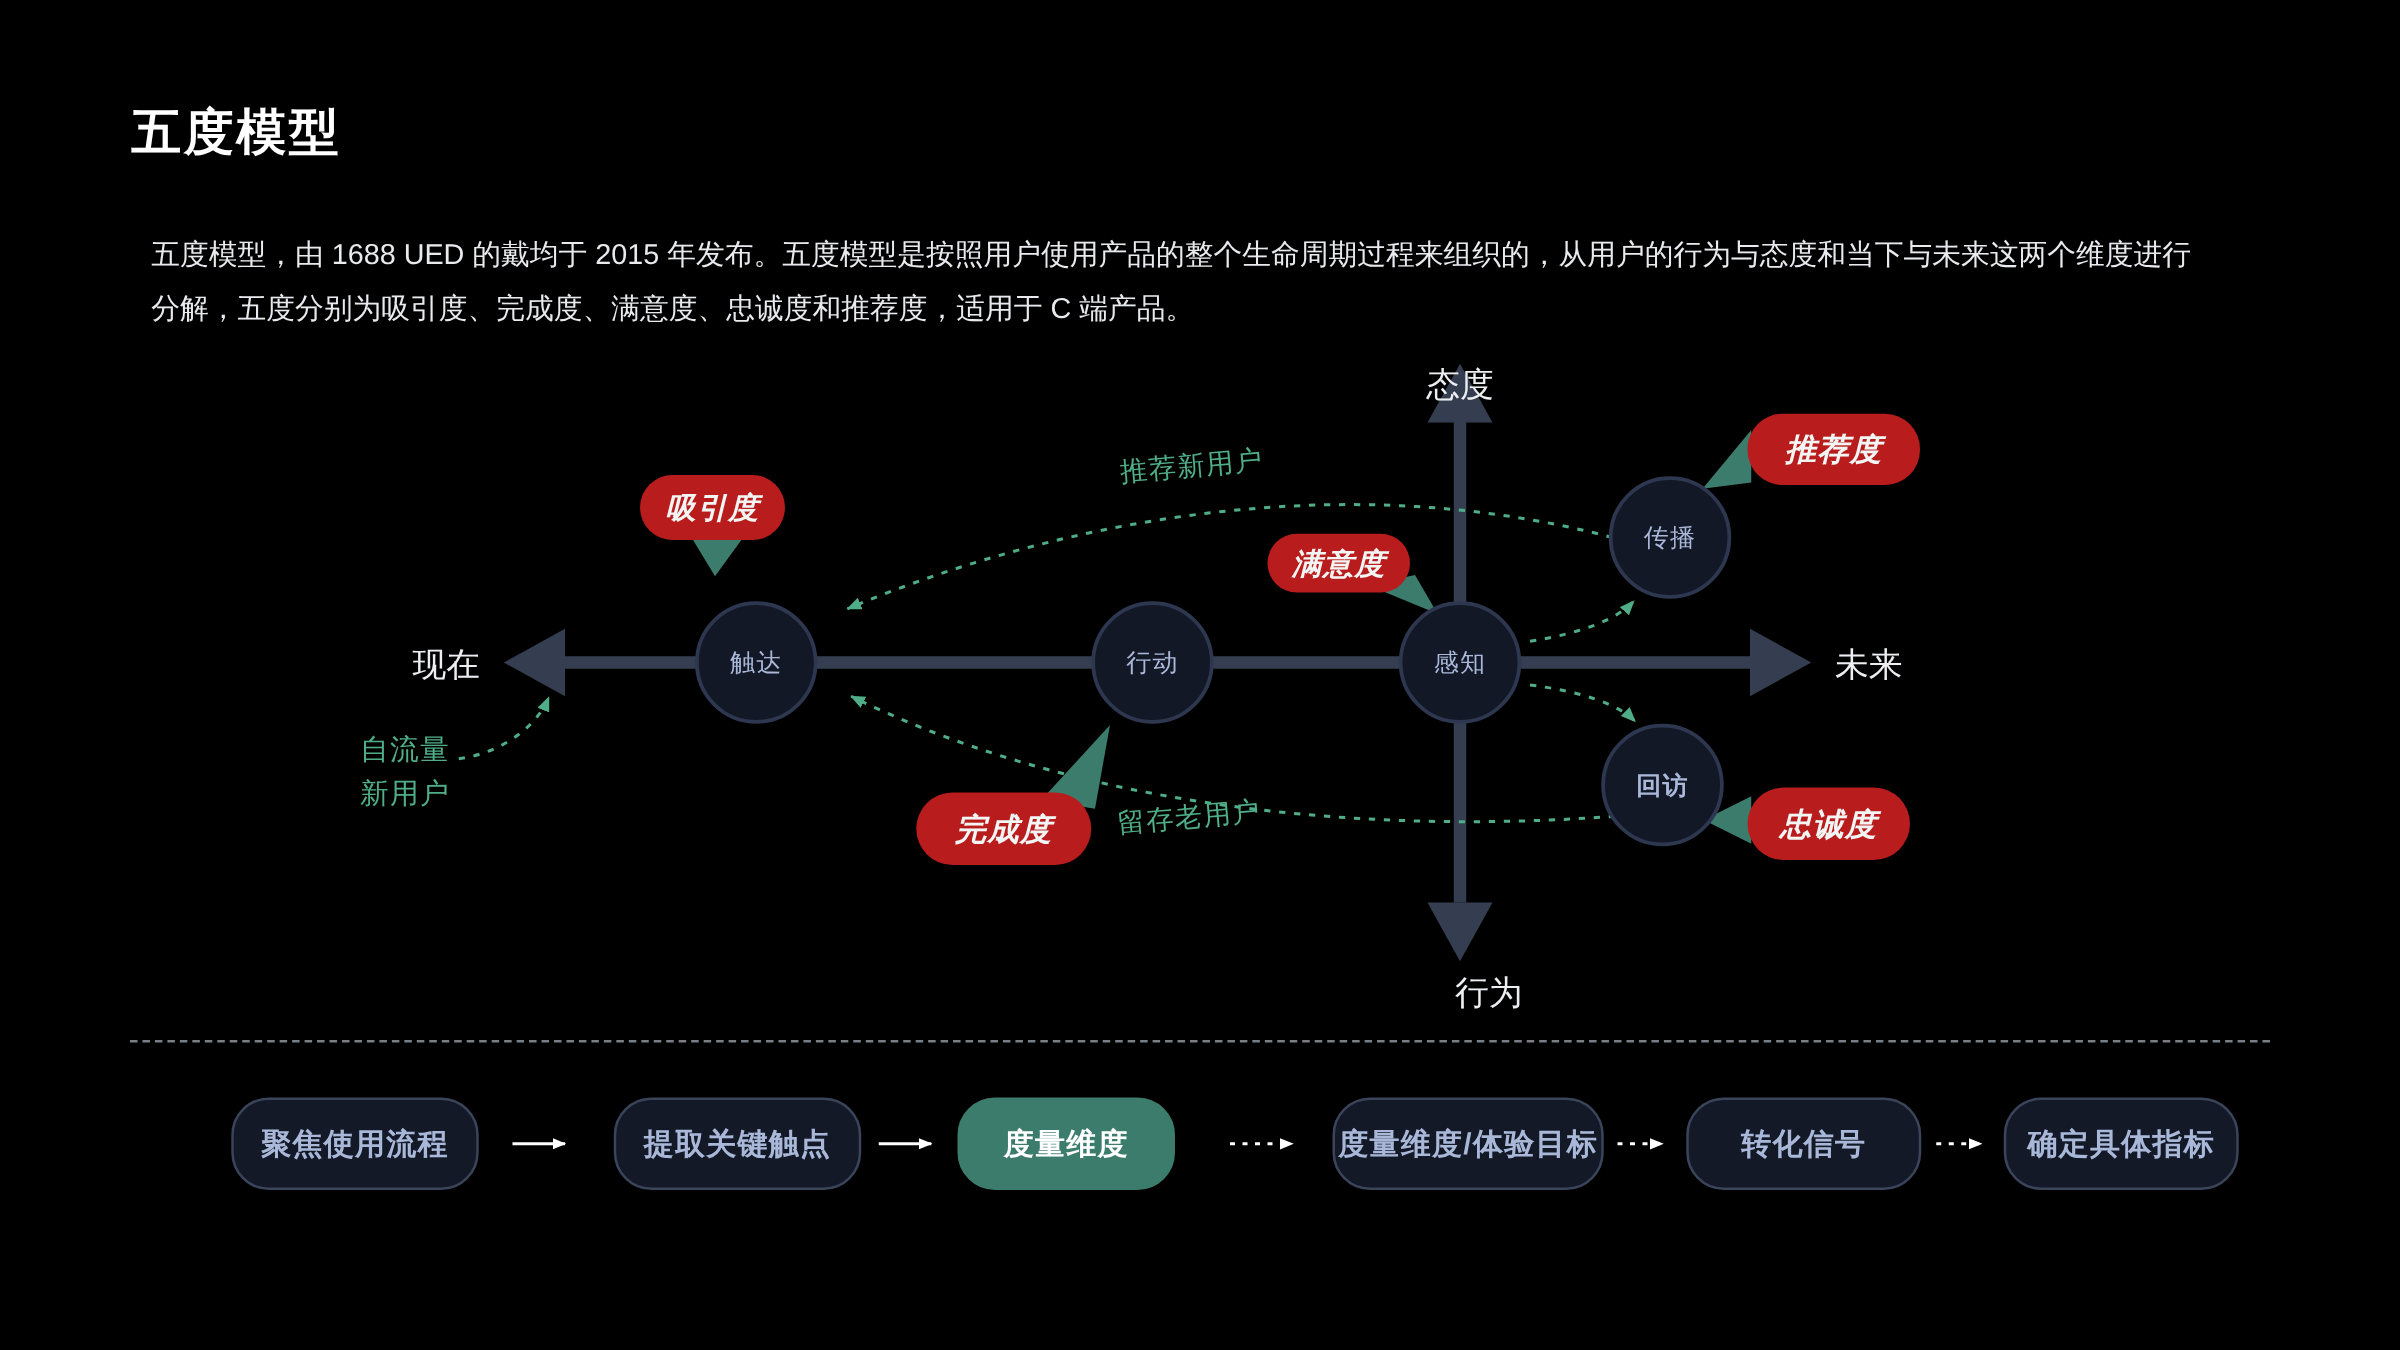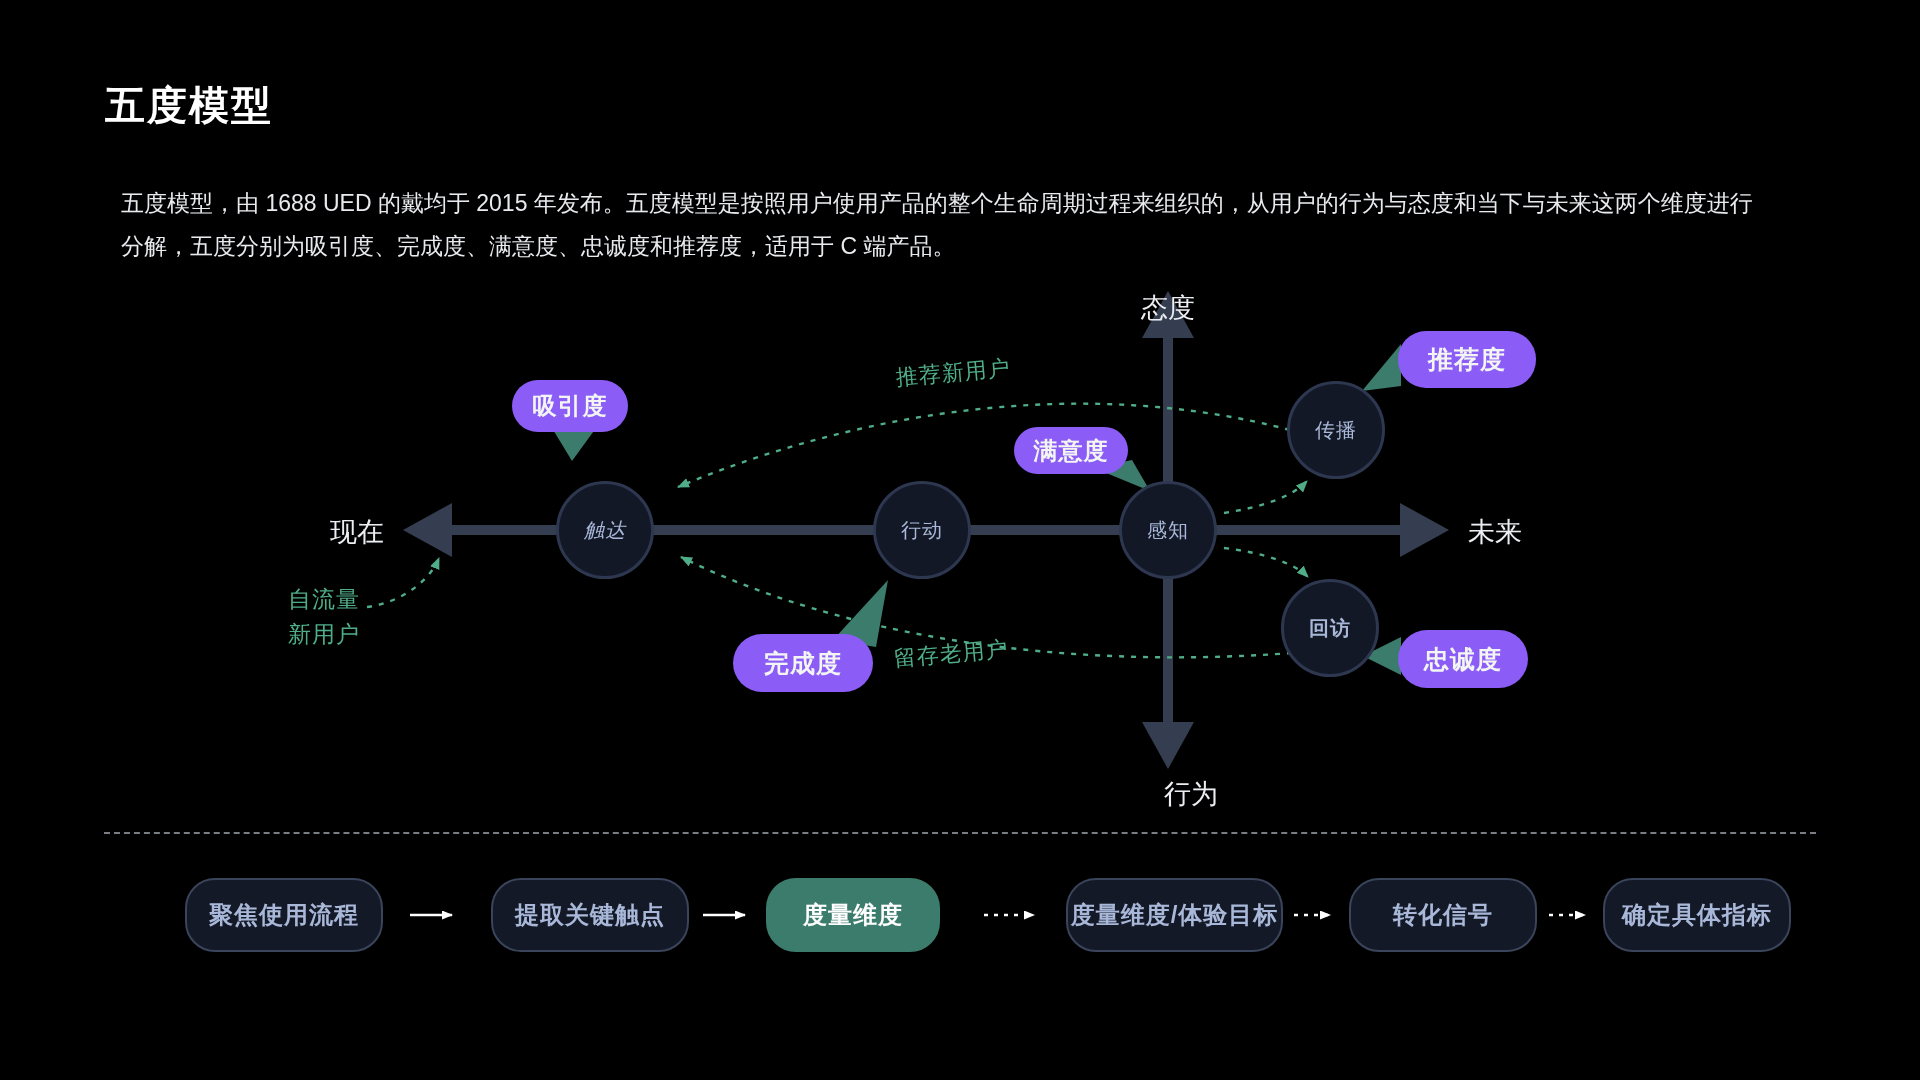--- a/index.html
+++ b/index.html
@@ -27,31 +27,31 @@
   .axis-left{left:296px;top:514px;width:88px;text-align:right;}
   .axis-right{left:1468px;top:514px;width:88px;text-align:left;}
 
   
   .node{
     position:absolute;width:98px;height:98px;border-radius:50%;
     background:#131827;border:3px solid #2d3850;box-sizing:border-box;
     display:flex;align-items:center;justify-content:center;
     color:#a9b8d8;font-size:20px;font-weight:500;letter-spacing:1px;
   }
-  .node-chuda{left:556px;top:481px;font-style:italic;}
+  .node-chuda{left:556px;top:481px;}
   .node-xingdong{left:873px;top:481px;}
   .node-ganzhi{left:1119px;top:481px;}
   .node-chuanbo{left:1287px;top:381px;}
   .node-huifang{left:1281px;top:579px;font-weight:bold;}
 
   
   .badge{
-    position:absolute;background:#8b5cf6;color:#f2f5f3;
+    position:absolute;background:#b91c1c;color:#f2f5f3;
     display:flex;align-items:center;justify-content:center;
-    font-weight:600;letter-spacing:1px;
+    font-weight:600;letter-spacing:1px;font-style:italic;
   }
   .badge-attract{left:512px;top:380px;width:116px;height:52px;border-radius:26px;font-size:24px;}
   .badge-satisfy{left:1014px;top:427px;width:114px;height:47px;border-radius:24px;font-size:24px;}
   .badge-recommend{left:1398px;top:331px;width:138px;height:57px;border-radius:28px;font-size:25px;}
   .badge-complete{left:733px;top:634px;width:140px;height:58px;border-radius:29px;font-size:25px;}
   .badge-loyal{left:1398px;top:630px;width:130px;height:58px;border-radius:29px;font-size:25px;}
 
   
   .note{position:absolute;color:#4fae88;font-size:22px;font-weight:500;letter-spacing:1px;}
   .note-referral{left:896px;top:363px;transform:rotate(-5deg);transform-origin:left center;}

